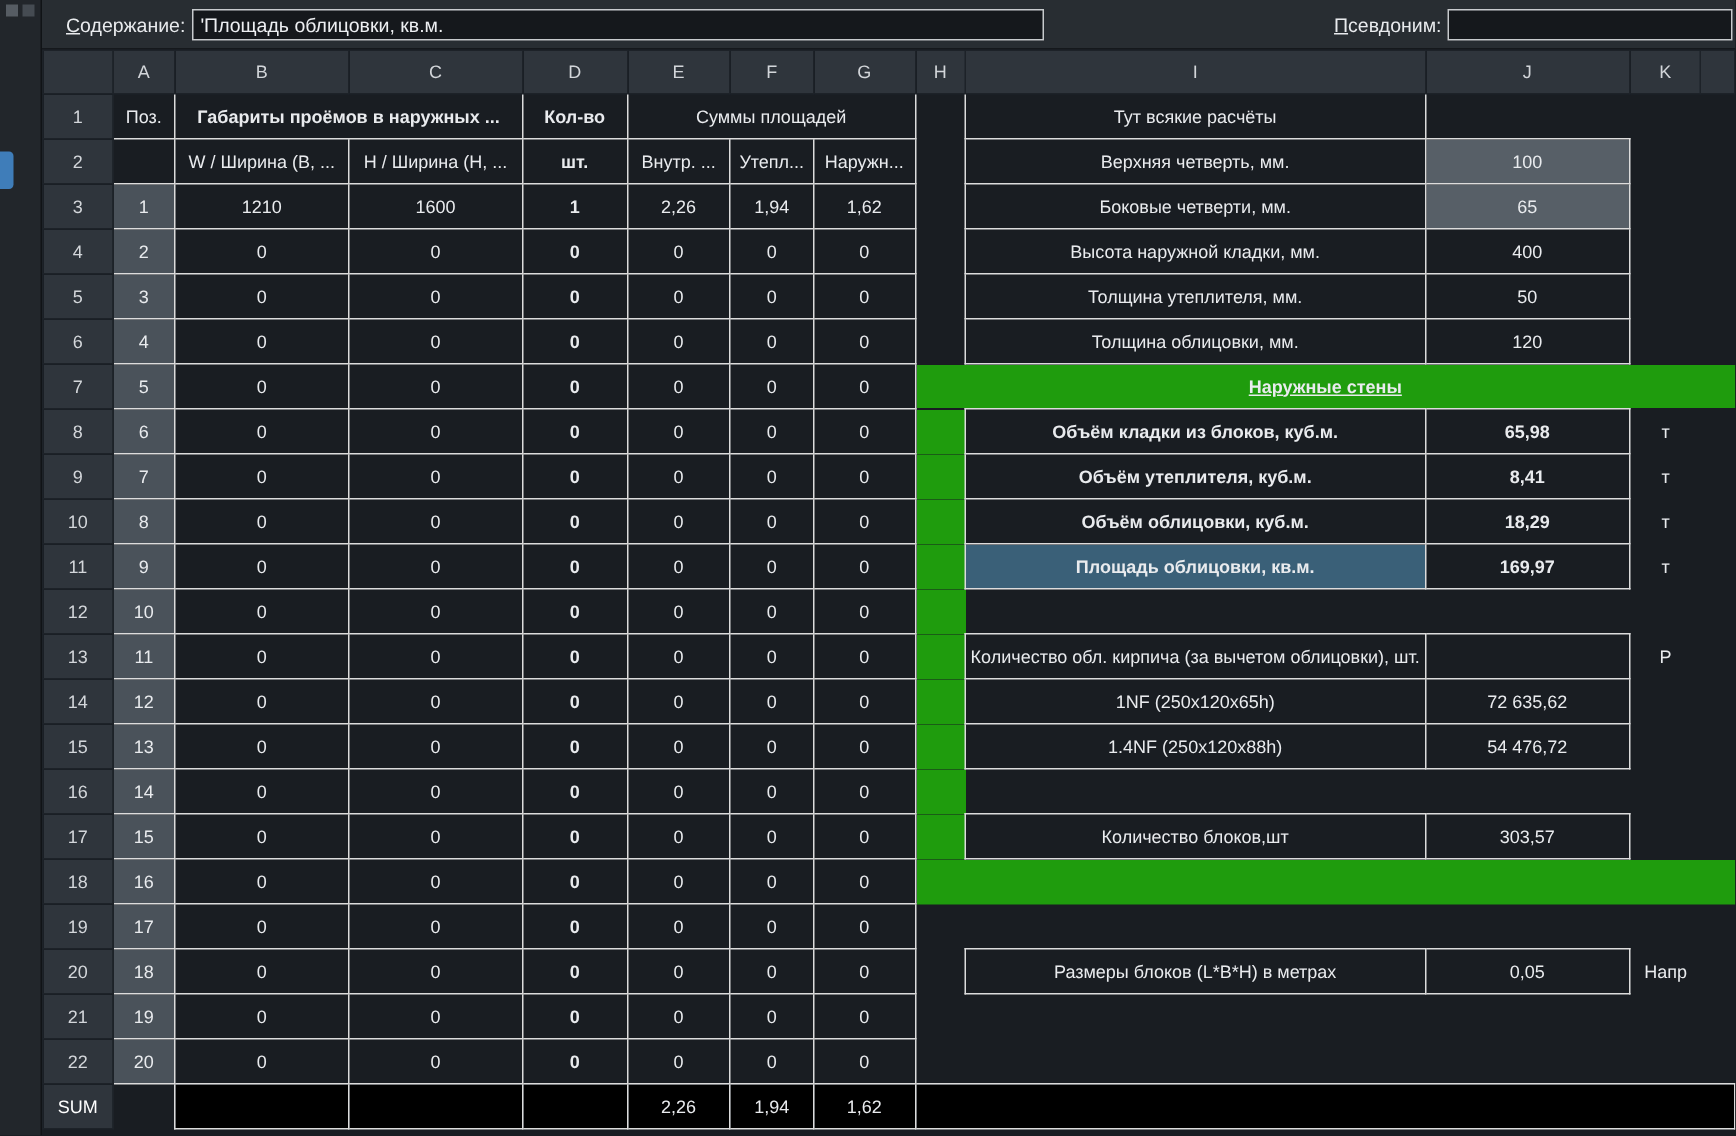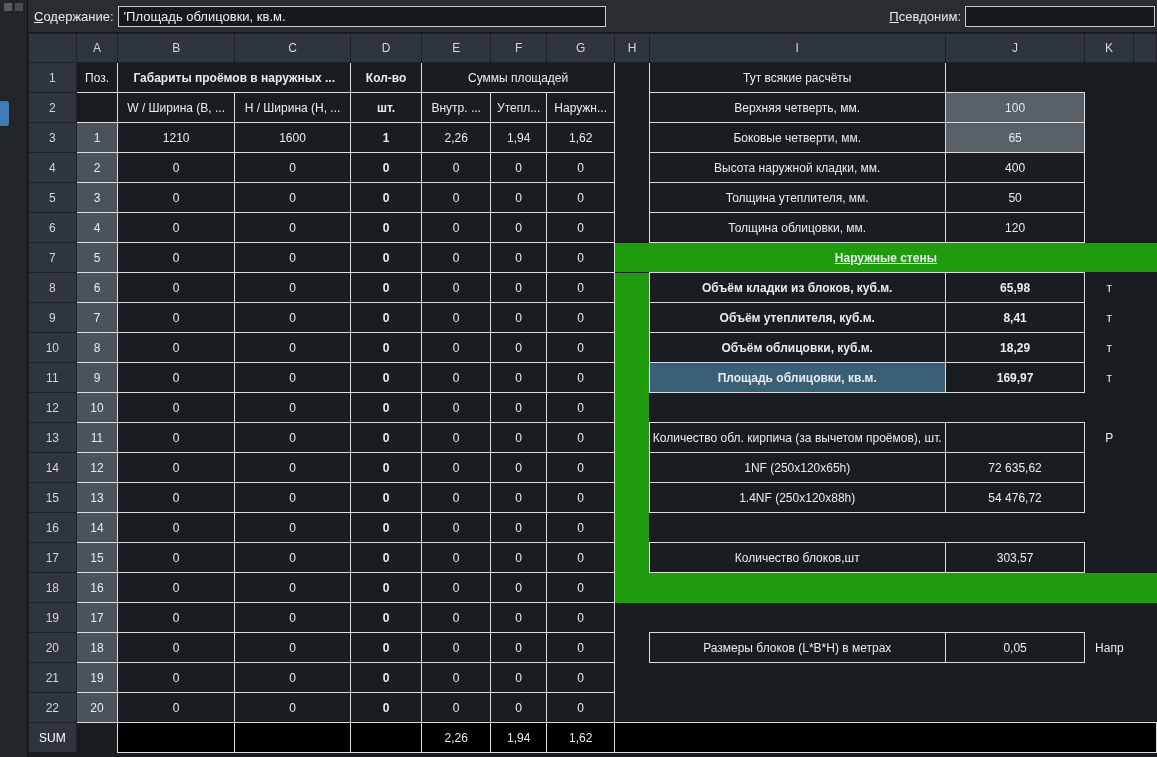--- a/index.html
+++ b/index.html
@@ -5,24 +5,24 @@
   *{box-sizing:border-box}
   html,body{margin:0;padding:0}
   body{width:1157px;height:757px;background:var(--cell-bg,#191d22);font-family:"Liberation Sans",sans-serif;display:flex;overflow:hidden;color:#e9ebee}
   .sidestrip{width:28px;flex:none;background:#22262b;position:relative;border-right:1px solid #101316}
   .ticon{position:absolute;width:8px;height:8px;background:#565c63;top:3px}
   .ticon.a{left:4px}
   .ticon.b2{left:15px;background:#454b52}
   .side-tab{position:absolute;left:0;top:101px;width:9px;height:25px;background:var(--accent-tab,#3f7db9);border-radius:0 3px 3px 0}
   .main{flex:1;display:flex;flex-direction:column;min-width:0}
   .topbar{height:33px;flex:none;background:var(--topbar-bg,#282d32);border-bottom:1px solid #15181c;display:flex;align-items:center;padding:0 2px 0 4px;font-size:13px;color:#e9ebee}
-  .lbl{margin:0 4px 0 2px;white-space:nowrap}
+  .lbl{margin:0 4px 0 12px;white-space:nowrap}
   .u{text-decoration:underline}
   .field{height:21px;background:#15181c;border:1px solid #c7cacd;color:#edeff2;font-size:13px;padding:0 5px;font-family:inherit}
-  #content-input{width:488px}
+  #content-input{width:568px}
   #alias-input{width:190px}
   .spacer{flex:1}
   .sheet{flex:1;overflow:hidden;background:var(--cell-bg,#191d22)}
   table{border-collapse:collapse;table-layout:fixed}
   th,td{overflow:hidden;white-space:nowrap;vertical-align:middle;padding:0}
   th.ch{height:29px}
   tbody th,tbody td{height:30px}
   .ch,.rh{background:var(--header-bg,#2f353c);color:#d3d6da;font-weight:400;font-size:12px;border:1px solid #1d2228;text-align:center}
   .rh.boldh{font-weight:400;color:#ffffff}
   td.cell{font-size:12px;text-align:center;color:#e9ebee;padding:0 3px;background-clip:padding-box}
@@ -266,21 +266,21 @@
           <tr>
             <th class="rh">13</th>
             <td class="cell badge">11</td>
             <td class="cell b">0</td>
             <td class="cell b">0</td>
             <td class="cell b bold">0</td>
             <td class="cell b">0</td>
             <td class="cell b">0</td>
             <td class="cell b">0</td>
             <td class="cell green"></td>
-            <td class="cell b sm">Количество обл. кирпича (за вычетом проёмов), шт.</td>
+            <td class="cell b sm">Количество обл. кирпича (за вычетом облицовки), шт.</td>
             <td class="cell b"></td>
             <td class="cell ov">Р</td>
             <td class="cell"></td>
           </tr>
           <tr>
             <th class="rh">14</th>
             <td class="cell badge">12</td>
             <td class="cell b">0</td>
             <td class="cell b">0</td>
             <td class="cell b bold">0</td>

